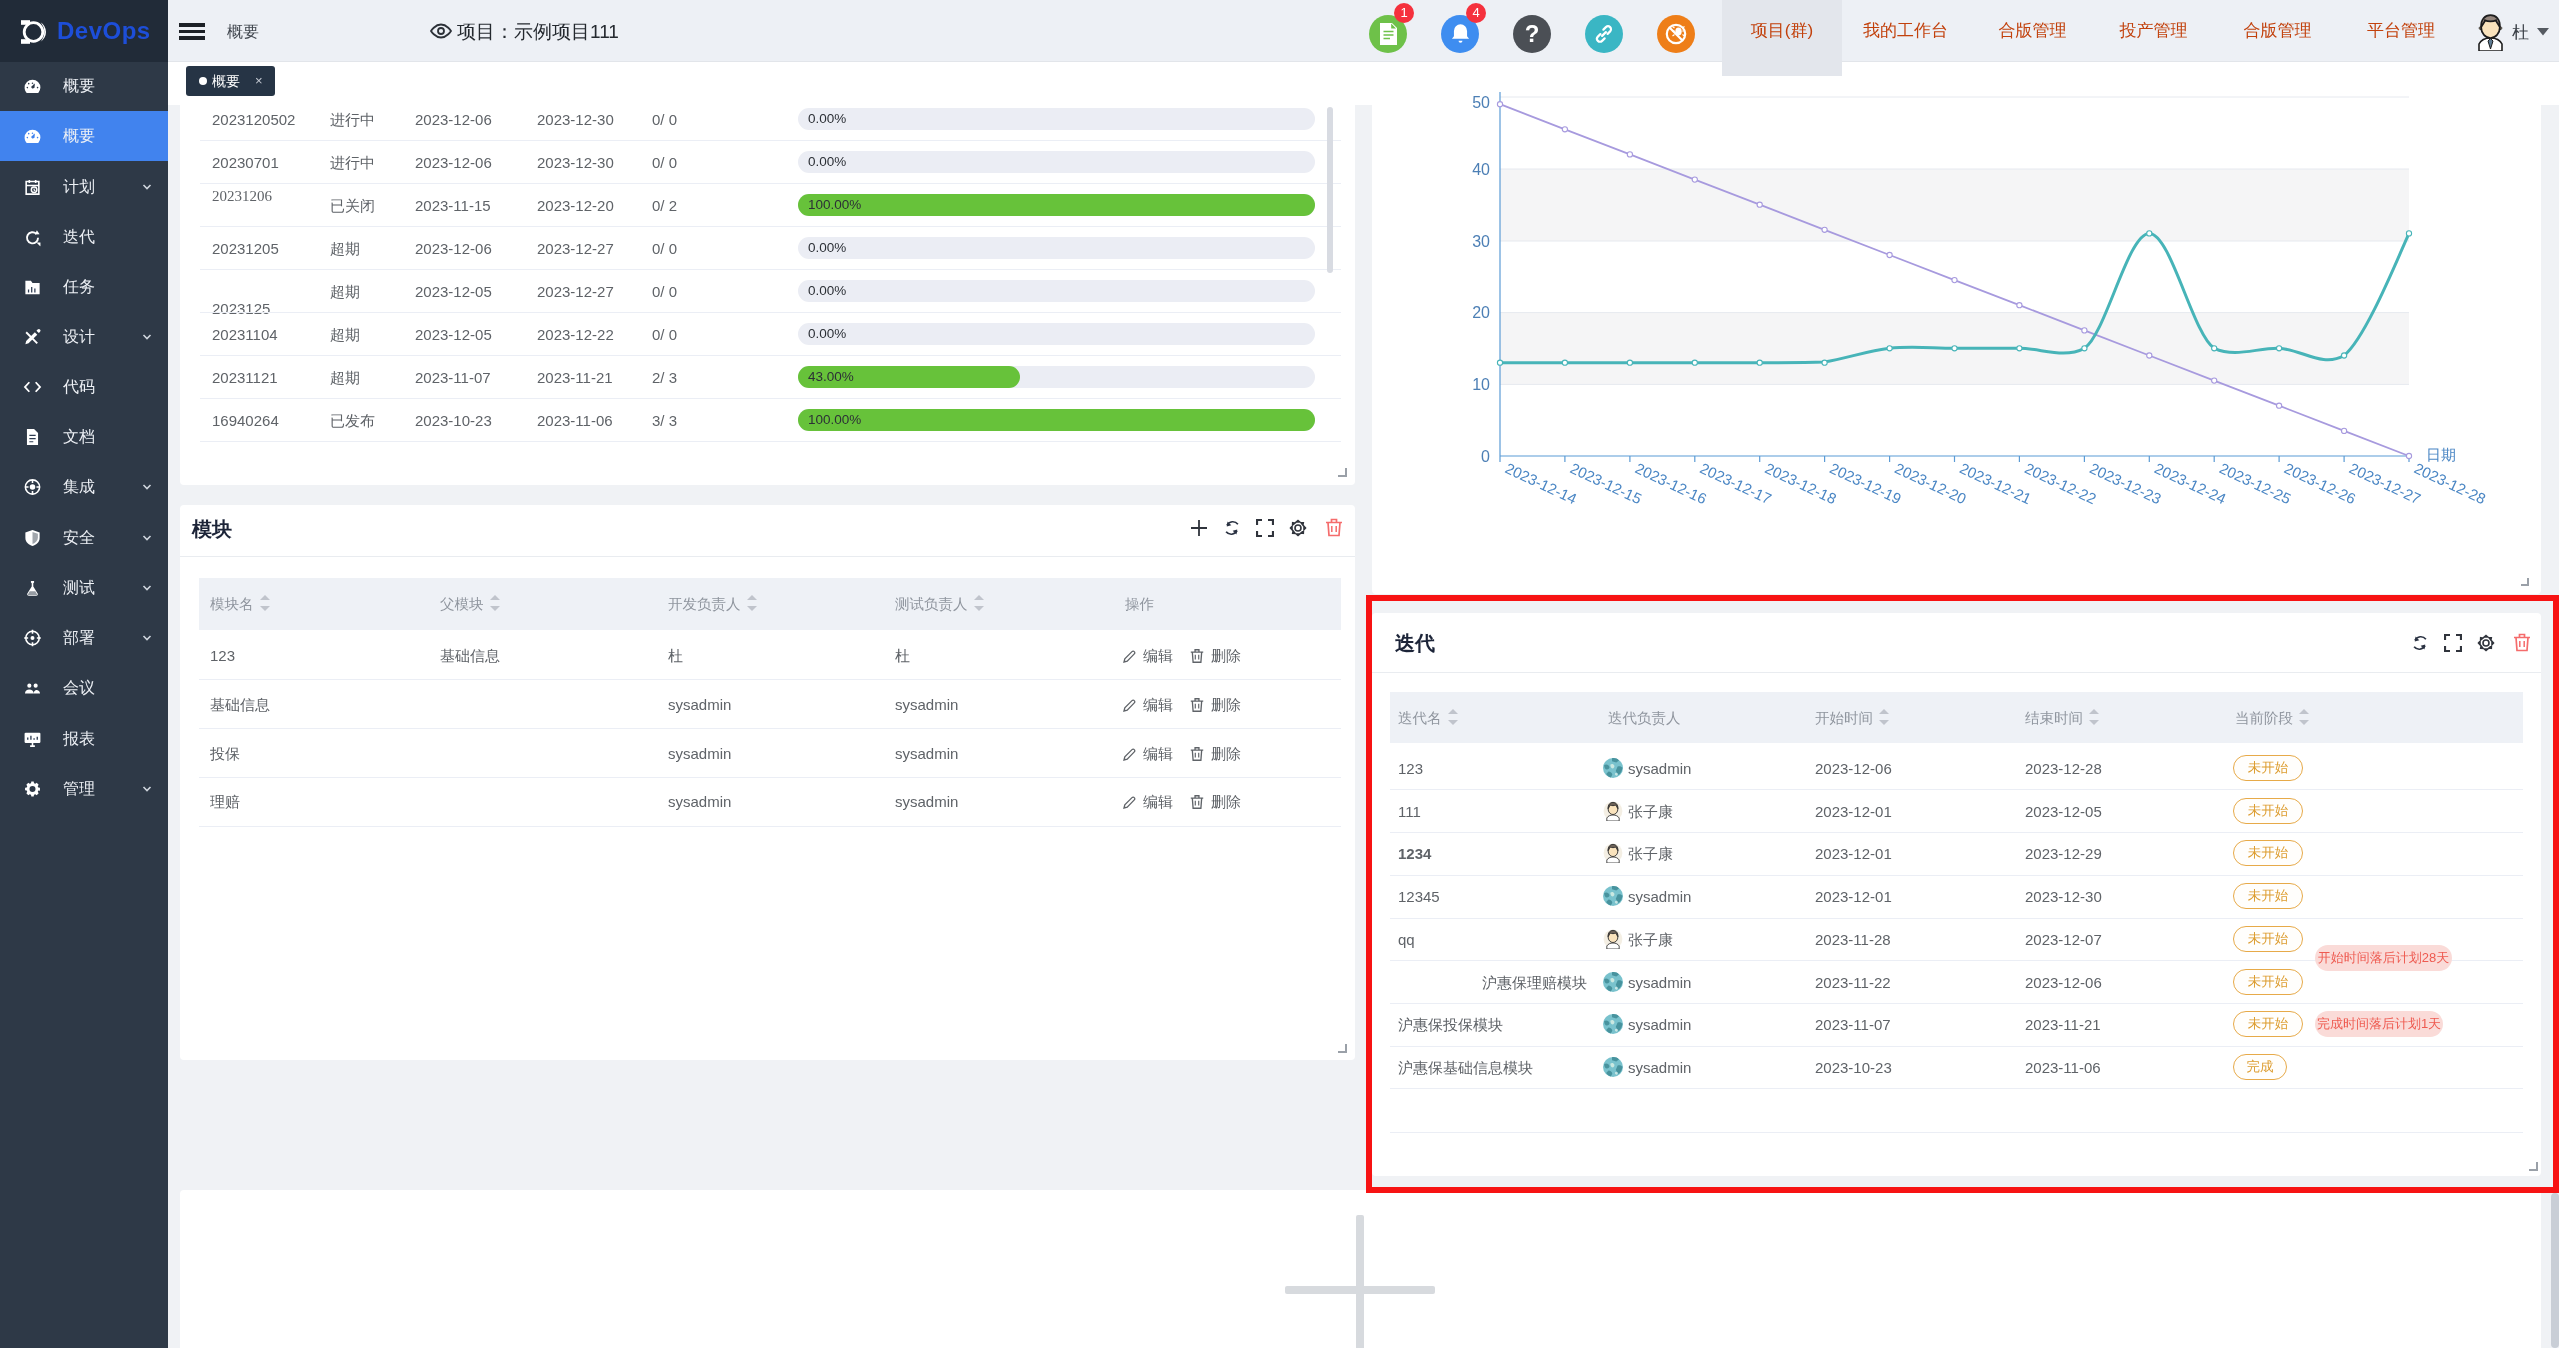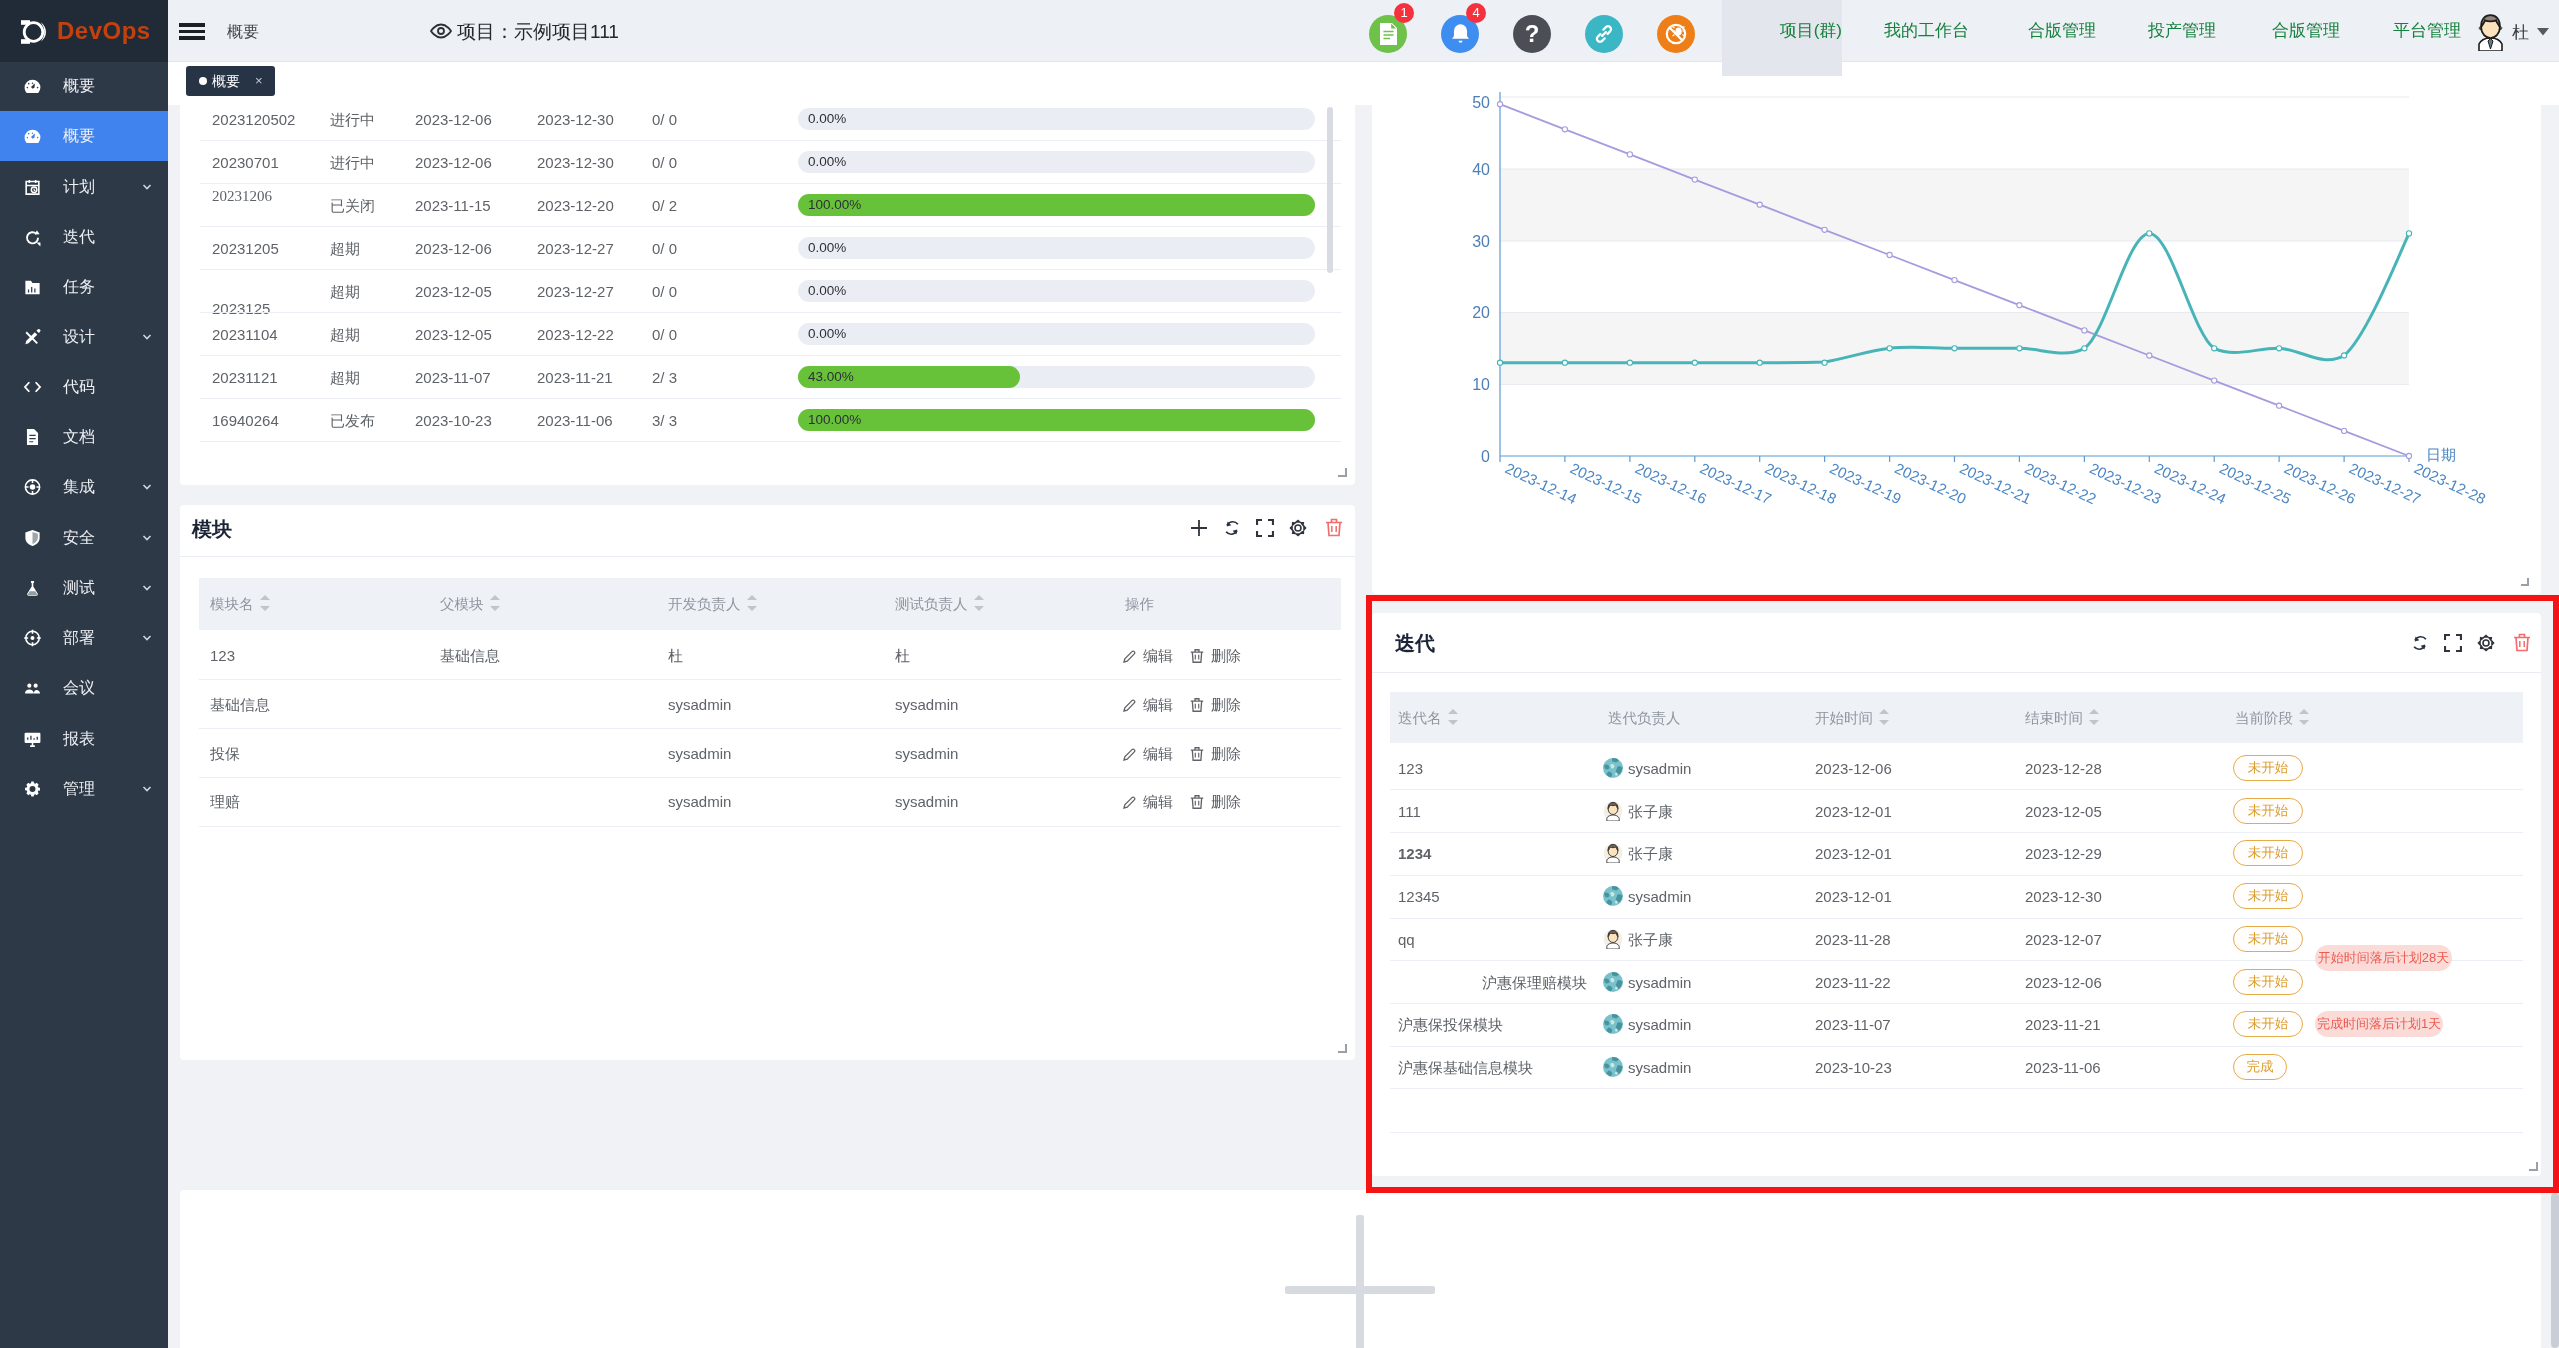--- a/index.html
+++ b/index.html
@@ -17,21 +17,21 @@
   .pill { position:absolute; height:22px; border-radius:11px; background:#ebedf4; font-size:13.5px; color:#2c3036; line-height:22px; }
   .pill .fill { position:absolute; left:0; top:0; bottom:0; border-radius:11px; background:#67c23a; }
   .pill span { position:relative; padding-left:10px; }
   .tag-w { position:absolute; height:26px; line-height:24px; border:1.4px solid #e7aa49; color:#dd9d30; background:#fffefc; border-radius:13px; font-size:13.5px; text-align:center; }
   .tag-p { position:absolute; height:26px; line-height:26px; color:#ee5a50; background:#fadbd8; border-radius:13px; font-size:13px; text-align:center; }
   .mi { position:absolute; left:0; width:168px; height:50px; color:#edf0f5; font-size:16px; }
   .mi .txt { position:absolute; left:63px; top:50%; transform:translateY(-50%); }
   .mi .ico { position:absolute; left:23px; top:50%; transform:translateY(-50%); width:19px; height:19px; }
   .mi .chev { position:absolute; right:16px; top:50%; transform:translateY(-50%); width:10px; height:10px; }
   .rsz { position:absolute; width:9px; height:9px; border-right:2px solid #9aa0a8; border-bottom:2px solid #9aa0a8; }
-  .navitem { position:absolute; top:0; height:76px; line-height:62px; font-size:17px; color:#15803d; text-align:right; }
+  .navitem { position:absolute; top:0; height:76px; line-height:62px; font-size:17px; color:#c2410c; text-align:center; }
 </style>
 </head>
 <body>
 
 <div class="abs" style="left:168px;top:0;width:2391px;height:62px;background:#edf0f5;border-bottom:1px solid #e2e5ea;"></div>
 <div class="abs" style="left:168px;top:62px;width:2391px;height:43px;background:#fff;"></div>
 
 <div class="card" id="card1" style="left:180px;top:105px;width:1175px;height:380px;border-radius:0 0 4px 4px;"></div>
 <div class="card" id="cardMod" style="left:180px;top:505px;width:1175px;height:555px;"></div>
 <div class="card" id="cardChart" style="left:1372px;top:62px;width:1169px;height:532px;border-radius:0 0 4px 4px;"></div>
@@ -43,21 +43,21 @@
 
 <div class="abs" style="left:0;top:0;width:168px;height:1348px;background:#2e3947;"></div>
 <div class="abs" style="left:0;top:0;width:168px;height:62px;background:#212b38;"></div>
 <div class="abs" style="left:21px;top:17px;width:130px;height:30px;">
   <svg width="27" height="30" viewBox="0 0 27 30" style="position:absolute;left:0;top:0;">
     <rect x="0" y="3.2" width="9" height="4.6" fill="#fff"></rect>
     <rect x="0" y="22.2" width="9" height="4.6" fill="#fff"></rect>
     <circle cx="12.5" cy="15" r="9.3" fill="none" stroke="#fff" stroke-width="2.8"></circle>
     <path d="M19.5 5.2 A11.5 11.5 0 0 1 19.5 24.8 A14.5 14.5 0 0 0 19.5 5.2z" fill="#fff"></path>
   </svg>
-  <span style="position:absolute;left:36px;top:0;font-size:24px;font-weight:bold;color:#c2410c;letter-spacing:0.5px;">DevOps</span>
+  <span style="position:absolute;left:36px;top:0;font-size:24px;font-weight:bold;color:#1d4ed8;letter-spacing:0.5px;">DevOps</span>
 </div>
 <div id="menu">
   <div class="abs" style="left:0;top:111px;width:168px;height:50px;background:#4183ee;"></div>
   <div class="mi" style="top:61px;">
       <svg class="ico" viewBox="0 0 24 24">
         <path fill="#fff" d="M12 4a10 10 0 0 0-10 10c0 2.6 1 5 2.7 6.7h14.6A9.96 9.96 0 0 0 22 14 10 10 0 0 0 12 4zm1 4.5a1 1 0 0 1-2 0 1 1 0 0 1 2 0zM7.2 10a1 1 0 1 1 0-2 1 1 0 0 1 0 2zm-1.7 5a1 1 0 1 1 0-2 1 1 0 0 1 0 2zm8-.6a1.7 1.7 0 0 1-2.9-1.7c.4-.8 4.4-4 4.4-4s-.2 4.9-.6 5.7zm4.9.6a1 1 0 1 1 0-2 1 1 0 0 1 0 2z"></path>
       </svg>
       <span class="txt">概要</span>
     </div>
   <div class="mi" style="top:111px;">

